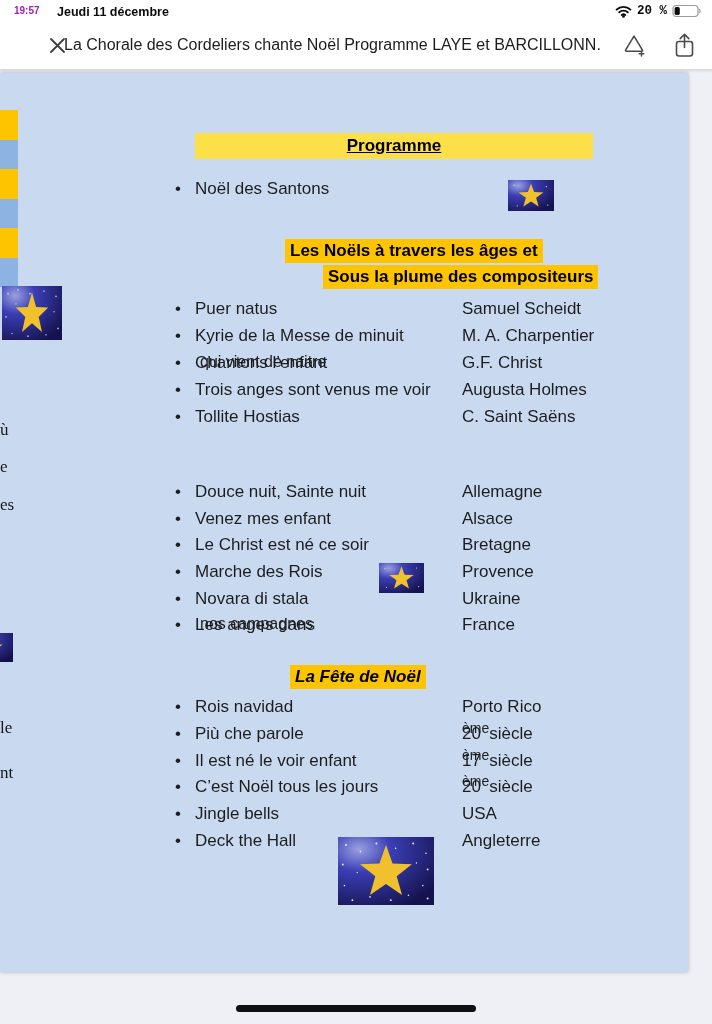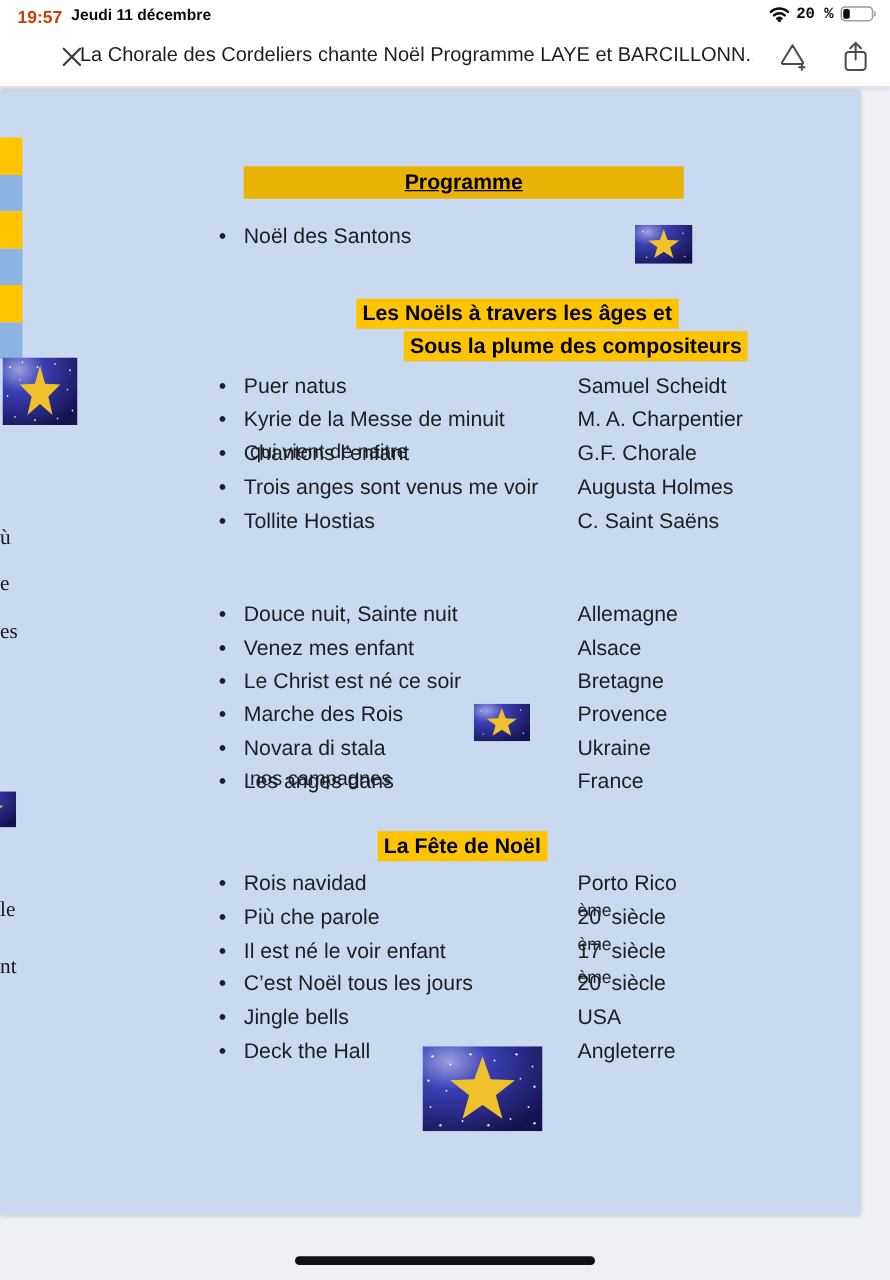--- a/index.html
+++ b/index.html
@@ -7,21 +7,21 @@
     width:712px;height:1024px;position:relative;overflow:hidden;
     background:#eef0f5;font-family:"Liberation Sans",sans-serif;
     -webkit-font-smoothing:antialiased;
   }
   
   .header{
     position:absolute;left:0;top:0;width:712px;height:69px;background:#ffffff;
     border-bottom:1px solid #d9dade;box-shadow:0 1px 3px rgba(0,0,0,.10);z-index:5;
   }
   .statusbar{position:absolute;left:0;top:0;width:100%;height:22px;}
-  .sb-time{position:absolute;left:14px;top:5px;font-size:14px;font-weight:700;color:#c2410c;}
+  .sb-time{position:absolute;left:14px;top:5px;font-size:10px;font-weight:700;color:#a21caf;}
   .sb-date{position:absolute;left:57px;top:5px;font-size:12.5px;font-weight:600;color:#0c0c0d;}
   .sb-right{position:absolute;right:10px;top:4px;display:flex;align-items:center;gap:5px;font-family:Liberation Mono, monospace;}
   .sb-batt-label{font-size:12.5px;font-weight:600;color:#0c0c0d;}
   .titlerow{position:absolute;left:0;top:22px;width:100%;height:46px;}
   .close-btn{position:absolute;left:42px;top:8px;width:30px;height:30px;display:flex;align-items:center;justify-content:center;cursor:pointer;}
   .doc-title{
     position:absolute;left:64px;right:110px;top:14px;text-align:center;
     font-size:16px;color:#1d1d1f;white-space:nowrap;overflow:hidden;
   }
   .tb-btn{position:absolute;top:7px;width:32px;height:32px;display:flex;align-items:center;justify-content:center;cursor:pointer;}
@@ -33,21 +33,21 @@
     background:#c9daf0;box-shadow:0 0 4px rgba(0,0,0,.25);
     color:#1d1d1f;
   }
   .page *{position:absolute;}
   .stripebar{left:0;top:37px;width:18px;height:177px;}
   .stripebar .st{position:static;display:block;width:18px;height:29.5px;}
   .st-y{background:#ffc400;}
   .st-b{background:#8db3e2;}
   .frag{left:0;font-family:"Liberation Serif",serif;font-size:17px;color:#17171a;white-space:nowrap;}
   .banner{
-    left:195px;top:60px;width:352px;height:26px;background:#eab308;
+    left:195px;top:60px;width:398px;height:26px;background:#fde047;
     display:flex;align-items:center;justify-content:center;
   }
   .banner span{position:static;font-size:17px;font-weight:700;text-decoration:underline;color:#000;}
   .hl{background:#ffc400;font-weight:700;font-size:17px;color:#000;padding:2px 5px;white-space:nowrap;}
   .row{left:175px;right:6px;height:27px;font-size:17px;white-space:nowrap;}
   .row .b{position:absolute;left:0;top:0;}
   .row .t{position:absolute;left:20px;top:0;}
   .row .ts{font-size:16px;margin-left:5px;}
   .row .r{position:absolute;left:287px;top:0;white-space:nowrap;text-align:center;}
   .sup{font-size:14px;position:relative;top:-6px;}
@@ -213,21 +213,21 @@
         <span>M. A. Charpentier</span>
       </span>
   </div>
   <div class="row" style="top:280px;">
     <span class="b">•</span>
     <span class="t">
         <span>Chantons l’enfant</span>
         <span class="ts">qui vient de naitre</span>
       </span>
     <span class="r">
-        <span>G.F. Chorale</span>
+        <span>G.F. Christ</span>
       </span>
   </div>
   <div class="row" style="top:307px;">
     <span class="b">•</span>
     <span class="t">
         <span>Trois anges sont venus me voir</span>
         <span class="ts"></span>
       </span>
     <span class="r">
         <span>Augusta Holmes</span>
@@ -312,21 +312,21 @@
       <g fill="#ffffff" opacity="0.85">
           <circle cx="8" cy="8" r="0.8"></circle>
           <circle cx="50" cy="7" r="0.8"></circle>
           <circle cx="53" cy="33" r="0.8"></circle>
           <circle cx="10" cy="34" r="0.8"></circle>
         </g>
       <polygon points="30,5 34.1,16.3 46.2,16.8 36.7,24.2 40,35.8 30,29 20,35.8 23.3,24.2 13.8,16.8 25.9,16.3" fill="#f0c12d"></polygon>
     </svg>
   </span>
 
-  <span class="hl" style="left:302px;top:592px;">La Fête de Noël</span>
+  <span class="hl" style="left:290px;top:592px;font-style:italic;">La Fête de Noël</span>
 
   <div class="row" style="top:624px;">
     <span class="b">•</span>
     <span class="t">
         <span>Rois navidad</span>
         <span class="ts"></span>
       </span>
     <span class="r">
         <span>Porto Rico</span>
       </span>

